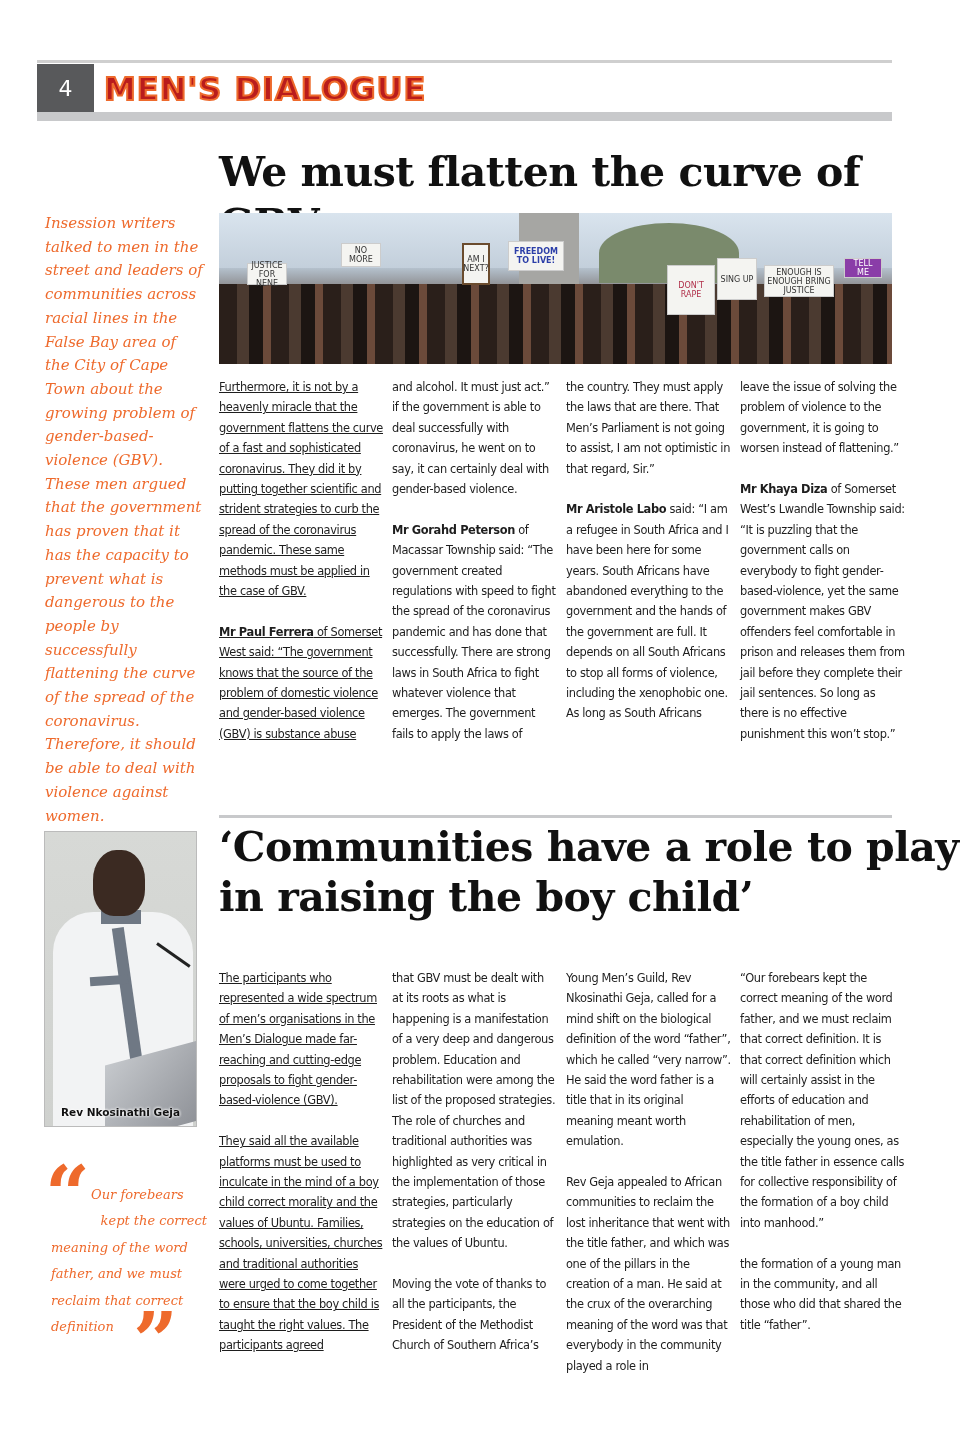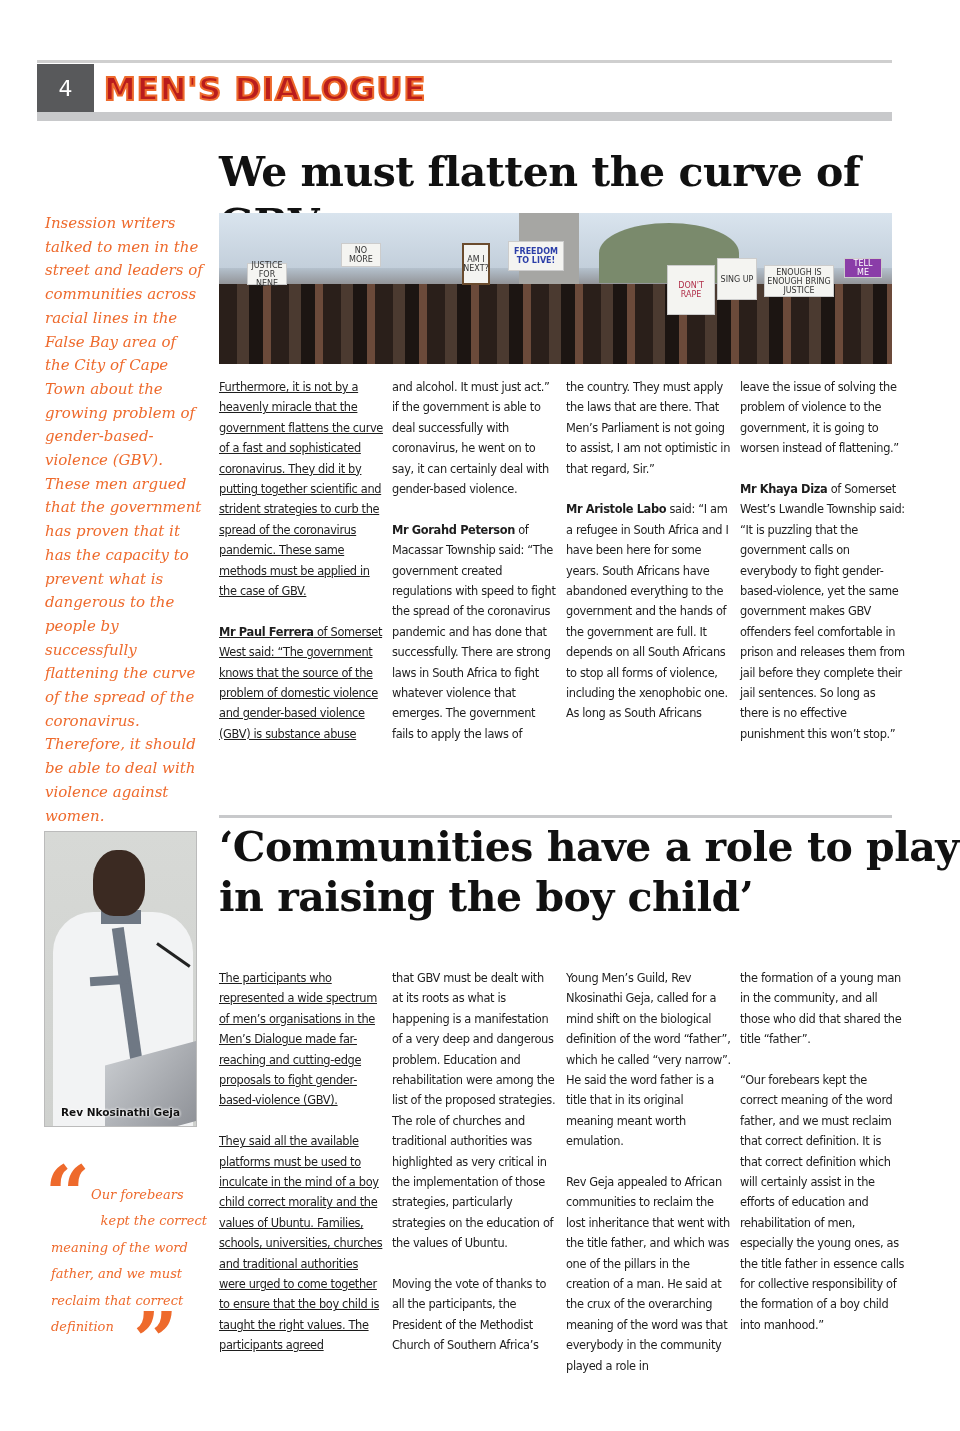--- a/index.html
+++ b/index.html
@@ -150,15 +150,15 @@
 </div>
 <div class="col c2 row2">
   <p>that GBV must be dealt with at its roots as what is happening is a manifestation of a very deep and dangerous problem. Education and rehabilitation were among the list of the proposed strategies. The role of churches and traditional authorities was highlighted as very critical in the implementation of those strategies, particularly strategies on the education of the values of Ubuntu.</p>
   <p>Moving the vote of thanks to all the participants, the President of the Methodist Church of Southern Africa’s</p>
 </div>
 <div class="col c3 row2">
   <p>Young Men’s Guild, Rev Nkosinathi Geja, called for a mind shift on the biological definition of the word “father”, which he called “very narrow”. He said the word father is a title that in its original meaning meant worth emulation.</p>
   <p>Rev Geja appealed to African communities to reclaim the lost inheritance that went with the title father, and which was one of the pillars in the creation of a man. He said at the crux of the overarching meaning of the word was that everybody in the community played a role in</p>
 </div>
 <div class="col c4 row2">
+  <p>“Our forebears kept the correct meaning of the word father, and we must reclaim that correct definition. It is that correct definition which will certainly assist in the efforts of education and rehabilitation of men, especially the young ones, as the title father in essence calls for collective responsibility of the formation of a boy child into manhood.”</p>
   <p>the formation of a young man in the community, and all those who did that shared the title “father”.</p>
-  <p>“Our forebears kept the correct meaning of the word father, and we must reclaim that correct definition. It is that correct definition which will certainly assist in the efforts of education and rehabilitation of men, especially the young ones, as the title father in essence calls for collective responsibility of the formation of a boy child into manhood.”</p>
 </div>
 
 </body></html>

